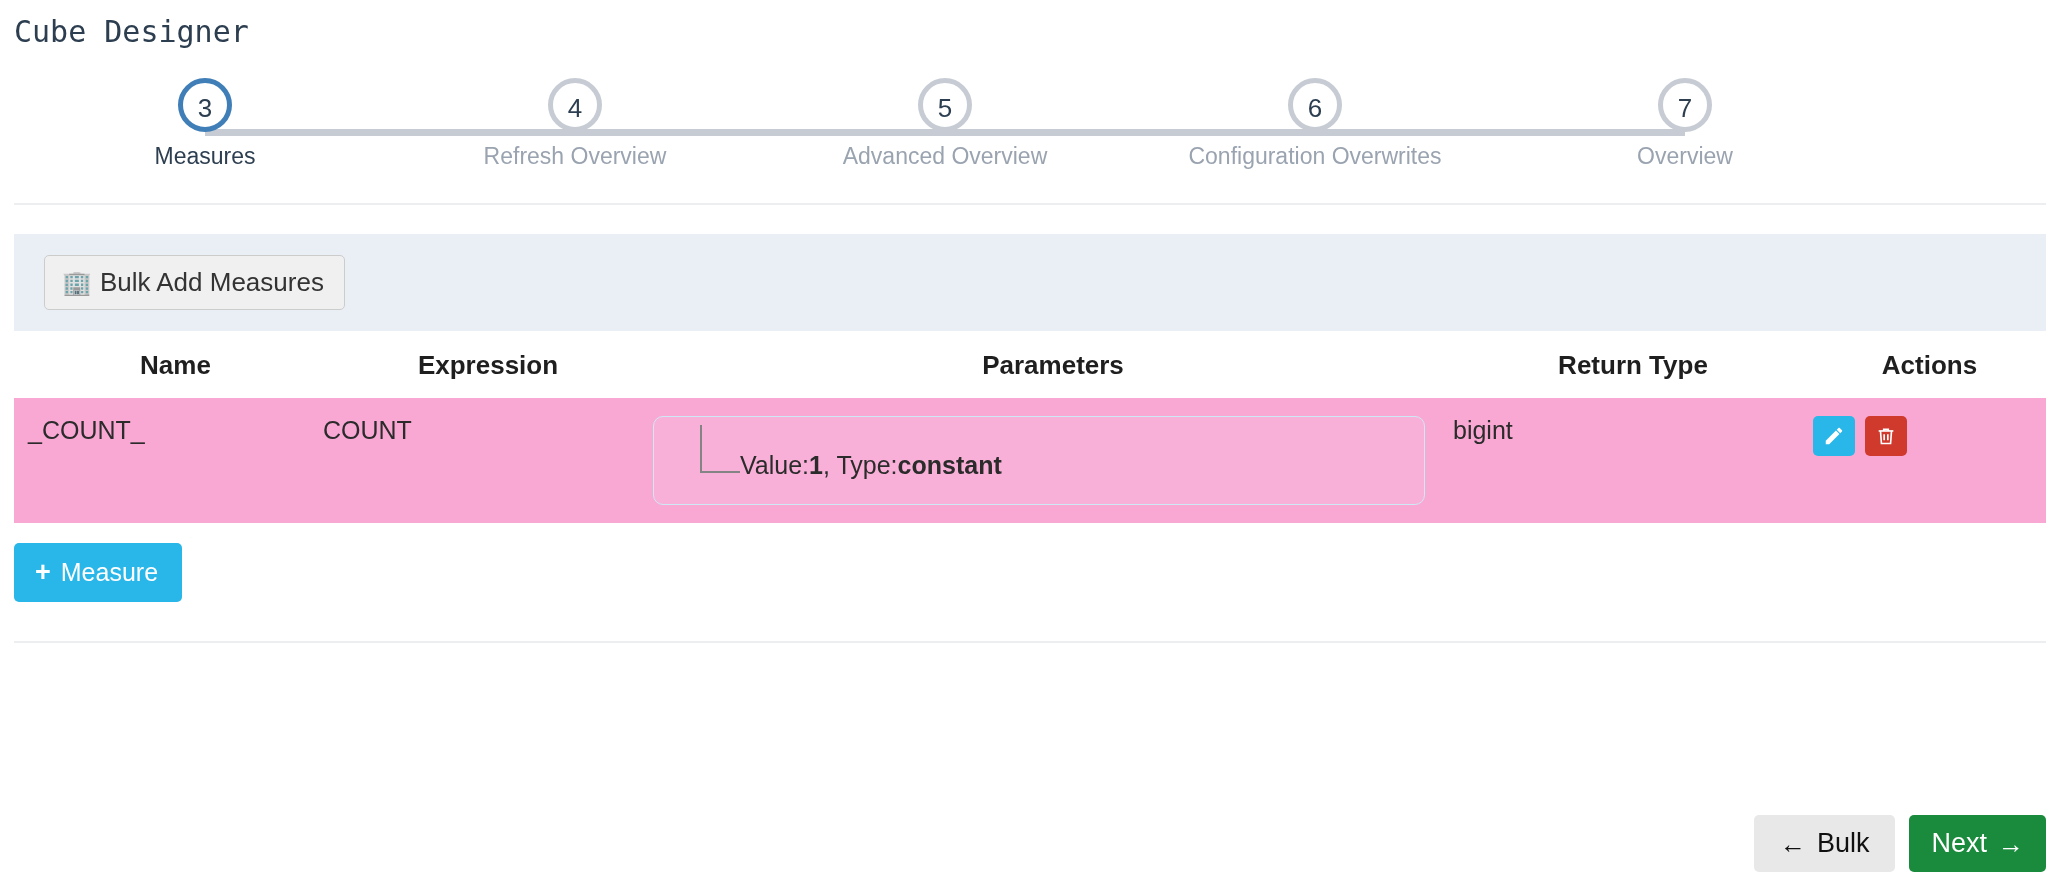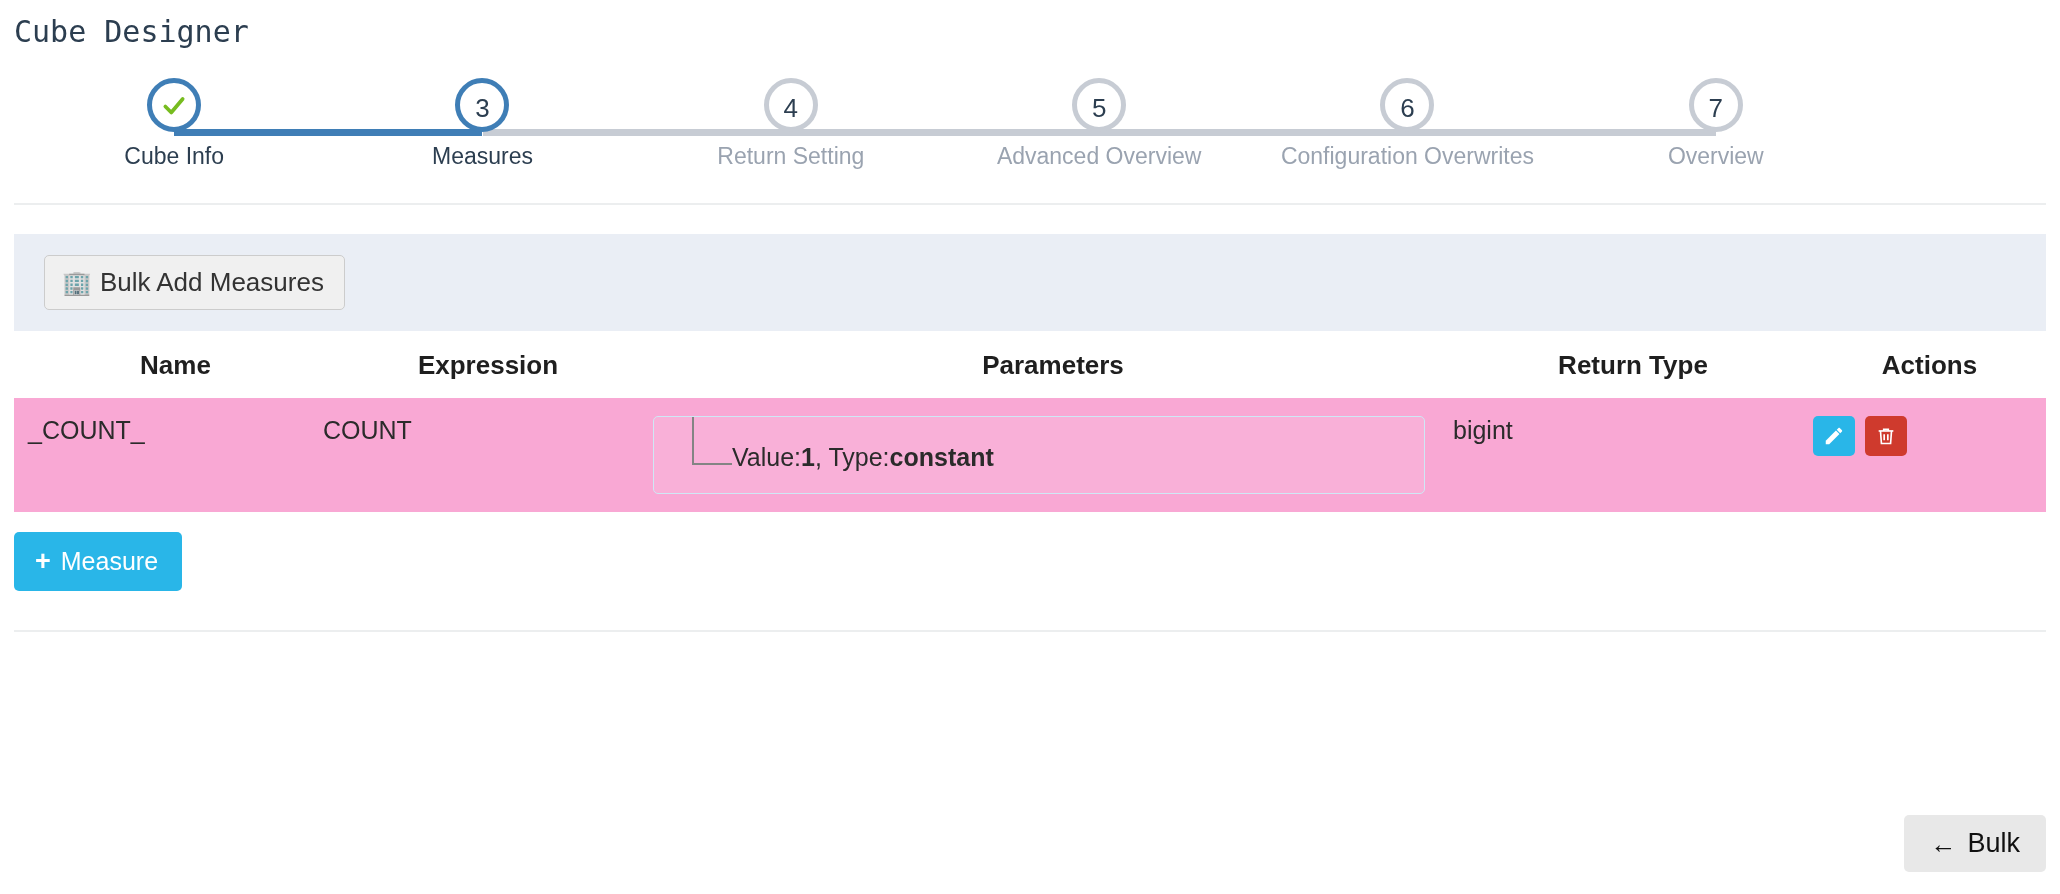--- a/index.html
+++ b/index.html
@@ -161,26 +161,26 @@
   .col-expr   { width: 330px; margin-left: 40px; }
   .col-params { width: 800px; }
   .col-return { width: 360px; }
   .col-action { width: auto; }
 
   th.col-name { padding-left: 14px !important; }
 
   
   .param-box {
     border: 1px solid #cfe8f5;
-    border-radius: 5px;
+    border-radius: 10px;
     background: rgba(255,255,255,0.10);
     min-height: 78px;
     margin-right: 28px;
     position: relative;
-    padding: 0;
+    padding: 8px;
     box-sizing: border-box;
   }
   .param-row {
     position: relative;
     padding: 28px 0 18px 78px;
     font-size: 25px;
     color: #2b2b2b;
     line-height: 1;
     white-space: nowrap;
   }
@@ -266,42 +266,31 @@
   }
   .arrow { font-size: 26px; line-height: 1; }
 </style>
 </head>
 <body>
 
 <div class="page-title">Cube Designer</div>
 
 <div class="stepper-wrap">
   <ul class="stepper" id="stepper-list">
-      <li class="step done">
-        <span class="conn-right"></span>
-        <div class="bubble">
-          <span class="check">
-            <svg width="26" height="26" viewBox="0 0 24 24">
-              <path d="M4 12.5 L9.5 18 L20 5.5" fill="none" stroke="#77bc1f" stroke-width="3.4" stroke-linecap="round" stroke-linejoin="round"></path>
-            </svg>
-          </span>
-        </div>
-        <div class="step-label">Cube Info</div>
-      </li>
       <li class="step active">
         <span class="conn-left"></span>
         <span class="conn-right"></span>
         <div class="bubble"><span>3</span></div>
         <div class="step-label">Measures</div>
       </li>
       <li class="step pending">
         <span class="conn-left"></span>
         <span class="conn-right"></span>
         <div class="bubble"><span>4</span></div>
-        <div class="step-label">Return Setting</div>
+        <div class="step-label">Refresh Overview</div>
       </li>
       <li class="step pending">
         <span class="conn-left"></span>
         <span class="conn-right"></span>
         <div class="bubble"><span>5</span></div>
         <div class="step-label">Advanced Overview</div>
       </li>
       <li class="step pending">
         <span class="conn-left"></span>
         <span class="conn-right"></span>
@@ -373,13 +362,17 @@
   </button>
 </div>
 
 <div class="divider bottom" style="margin-top:39px;"></div>
 
 <div class="footer-nav">
   <button class="btn-prev">
     <span class="arrow">←</span>
     <span>Bulk</span>
   </button>
+  <button class="btn-next">
+    <span>Next</span>
+    <span class="arrow">→</span>
+  </button>
 </div>
 
 </body></html>

